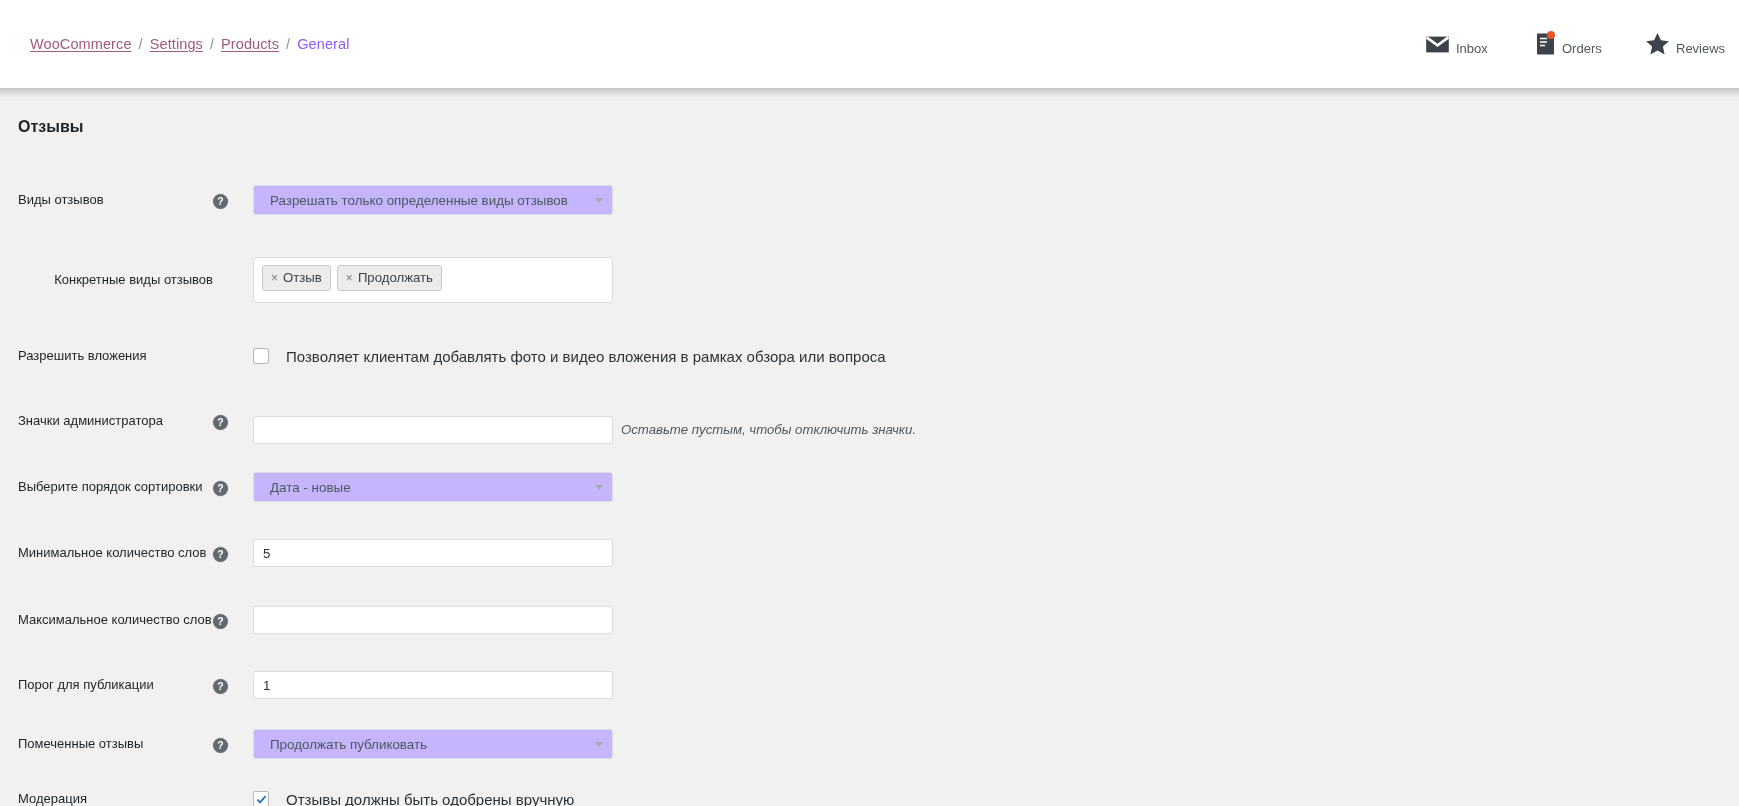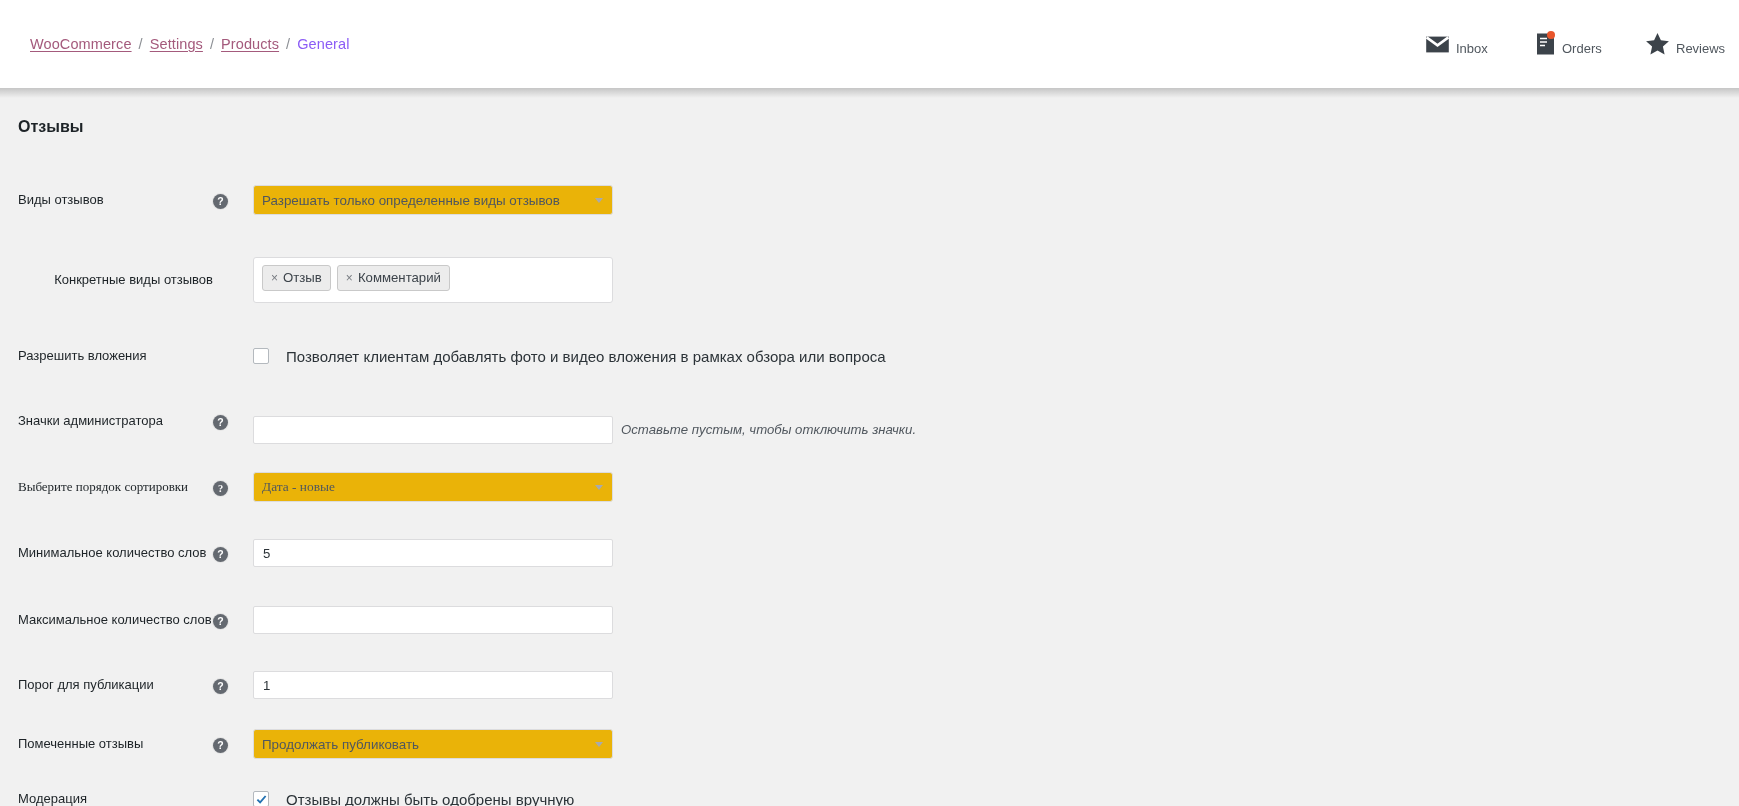--- a/index.html
+++ b/index.html
@@ -143,26 +143,26 @@
     line-height: 1;
     cursor: pointer;
     box-shadow: 0 0 0 1px rgba(0,0,0,0.05);
   }
 
   .select-box {
     position: relative;
     box-sizing: border-box;
     width: 360px;
     height: 30px;
-    background: #eab308;
+    background: #c4b5fd;
     border: 1px solid #dcdcde;
     border-radius: 3px;
     display: flex;
     align-items: center;
-    padding: 0 26px 0 8px;
+    padding: 0 26px 0 16px;
     font-size: 13.4px;
     color: #50575e;
     cursor: pointer;
   }
   .select-box .caret {
     position: absolute;
     right: 9px;
     top: 50%;
     margin-top: -2px;
     width: 0; height: 0;
@@ -336,21 +336,21 @@
         <td class="cell-label">Конкретные виды отзывов</td>
         <td class="cell-help"></td>
         <td class="cell-field">
           <div class="token-field">
             <span class="token">
               <span class="token-remove">×</span>
               <span>Отзыв</span>
             </span>
             <span class="token">
               <span class="token-remove">×</span>
-              <span>Комментарий</span>
+              <span>Продолжать</span>
             </span>
           </div>
         </td>
       </tr>
 
       <tr class="form-row" style="height:64px;">
         <td class="cell-label">Разрешить вложения</td>
         <td class="cell-help"></td>
         <td class="cell-field">
           <div class="check-line">
@@ -368,21 +368,21 @@
           <span class="help-icon">?</span>
         </td>
         <td class="cell-field">
           <div class="field-inline">
             <input class="text-input" type="text" value="" style="">
             <span class="field-hint">Оставьте пустым, чтобы отключить значки.</span>
           </div>
         </td>
       </tr>
 
-      <tr class="form-row" style="height:66px;font-family:Liberation Serif, serif;">
+      <tr class="form-row" style="height:66px;">
         <td class="cell-label">Выберите порядок сортировки</td>
         <td class="cell-help">
           <span class="help-icon">?</span>
         </td>
         <td class="cell-field">
           <div class="select-box">
             <span>Дата - новые</span>
             <span class="caret"></span>
           </div>
         </td>

